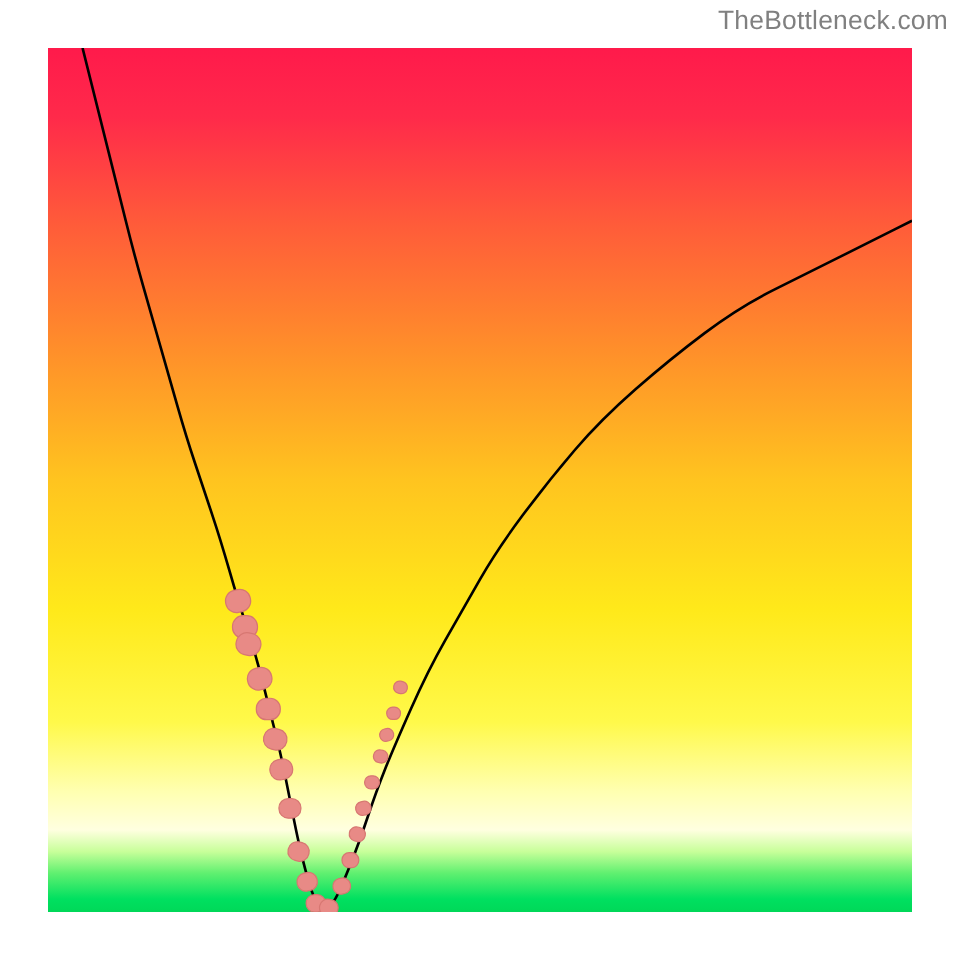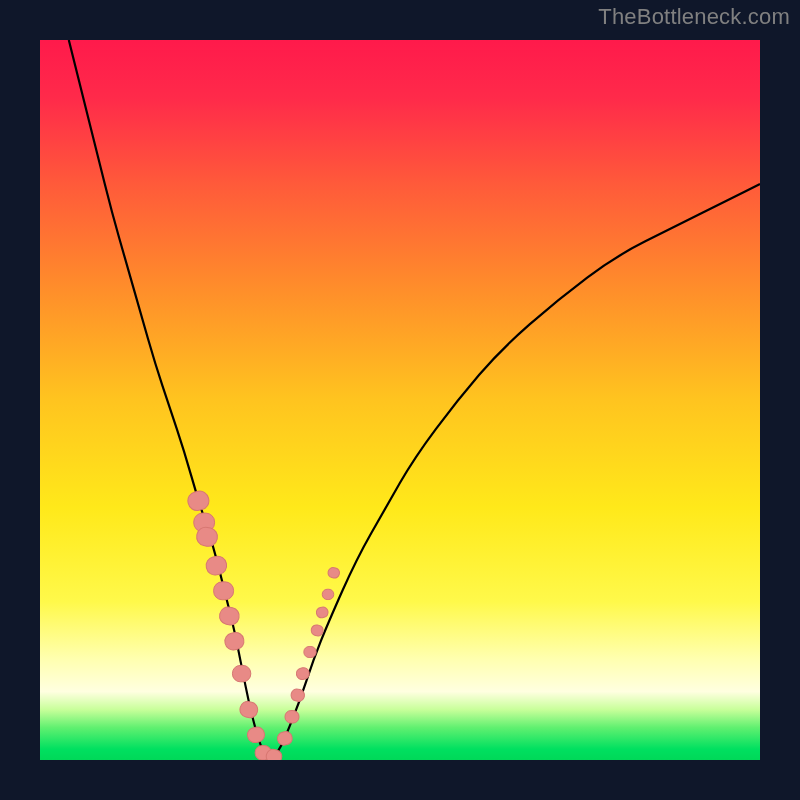--- a/index.html
+++ b/index.html
@@ -8,21 +8,21 @@
     width: 800px;
     height: 800px;
     background: #000;
     overflow: hidden;
     font-family: Arial, Helvetica, sans-serif;
   }
   .stage {
     position: relative;
     width: 800px;
     height: 800px;
-    background: #0f172a;
+    background: #ffffff;
   }
   .watermark {
     position: absolute;
     top: 4px;
     right: 10px;
     color: #808080;
     font-size: 22px;
     font-weight: 500;
     z-index: 50;
     letter-spacing: 0.2px;

